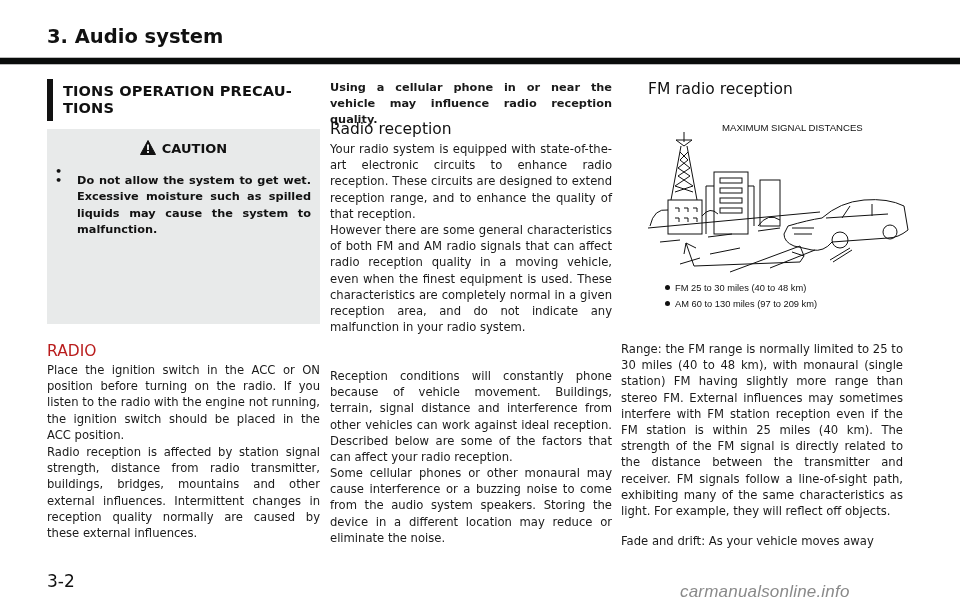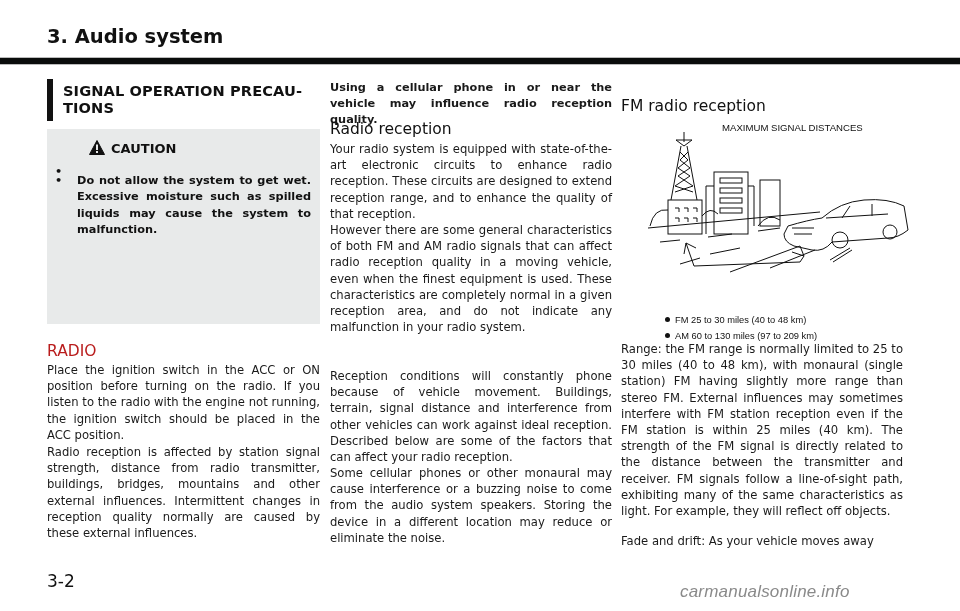--- a/index.html
+++ b/index.html
@@ -7,49 +7,49 @@
   body { position: relative; font-family: "DejaVu Sans", sans-serif; color: #111; }
 
   .page-header { position: absolute; left: 47px; top: 25px; font-size: 19.5px; font-weight: bold; color: #111; letter-spacing: 0px; }
   .header-rule { position: absolute; left: 0; top: 57px; width: 960px; height: 8px; background: #0a0c0b; border-top: 1px solid #bbb; border-bottom: 1px solid #bbb; }
 
   .section-title-wrap { position: absolute; left: 47px; top: 79px; width: 273px; height: 42px; }
   .section-bar { position: absolute; left: 0; top: 0; width: 6px; height: 42px; background: #111; }
   .section-title { position: absolute; left: 16px; top: 3px; font-size: 14.6px; font-weight: bold; line-height: 17px; letter-spacing: 0.1px; }
 
   .caution-box { position: absolute; left: 47px; top: 129px; width: 273px; height: 195px; background: #e8eaea; }
-  .caution-head { position: absolute; left: 0; top: 11px; width: 100%; font-size: 13px; font-weight: bold; margin-left: 42px; }
+  .caution-head { position: absolute; left: 0; top: 11px; width: 100%; text-align: center; font-size: 13px; font-weight: bold; }
   .caution-head .warn { display: inline-block; vertical-align: -2px; margin-right: 6px; }
   .caution-list { position: absolute; left: 8px; top: 35px; width: 256px; list-style: none; }
   .caution-list li { position: relative; padding-left: 22px; font-size: 11.3px; font-weight: bold; line-height: 16.3px; text-align: justify; margin-bottom: 9px; }
   .caution-list li .dot { position: absolute; left: 0; top: 0; }
 
   .h2 { position: absolute; font-size: 15.5px; font-weight: normal; color: #b91c1c; }
   .h3 { position: absolute; font-size: 15.5px; font-weight: normal; color: #111; }
   .para { position: absolute; font-size: 11.6px; line-height: 16.2px; text-align: justify; color: #1a1a1a; }
   .bold-para { font-weight: bold; font-size: 11.3px; line-height: 16.2px; }
 
   .figure { position: absolute; left: 640px; top: 120px; width: 270px; height: 190px; }
   .figure .caption-title { position: absolute; left: 75px; top: 2px; font-family: "Liberation Sans", sans-serif; font-size: 9.6px; color: #111; padding-left: 7px; }
-  .figure .legend { position: absolute; left: 25px; top: 160px; font-family: "Liberation Sans", sans-serif; font-size: 9.3px; line-height: 16px; color: #111; margin-top: 32px; }
+  .figure .legend { position: absolute; left: 25px; top: 160px; font-family: "Liberation Sans", sans-serif; font-size: 9.3px; line-height: 16px; color: #111; }
   .figure .legend span.b { display:inline-block; width:5px; height:5px; border-radius:50%; background:#111; margin-right:5px; vertical-align: 1px; }
 
   .page-number { position: absolute; left: 47px; top: 571px; font-size: 17px; color: #111; }
   .watermark { position: absolute; left: 680px; top: 582px; font-family: "Liberation Sans", sans-serif; font-size: 17px; color: #8a8a8a; letter-spacing: 0.2px; font-style: italic; }
 </style>
 </head>
 <body>
 
 <div class="page-header">3. Audio system</div>
 <div class="header-rule"></div>
 
 <div class="section-title-wrap">
   <div class="section-bar"></div>
   <div class="section-title">
-    <div>SIGNAL OPERATION PRECAU-</div>
+    <div>TIONS OPERATION PRECAU-</div>
     <div>TIONS</div>
   </div>
 </div>
 
 <div class="caution-box">
   <div class="caution-head">
     <span class="warn">
       <svg width="16" height="15" viewBox="0 0 16 15">
         <path d="M8 0.5 L15.5 14.5 L0.5 14.5 Z" fill="#111" stroke="#111" stroke-linejoin="round" stroke-width="1"></path>
         <rect x="7" y="4.5" width="2" height="5.5" fill="#e8eaea"></rect>
@@ -72,21 +72,21 @@
 <div class="para" style="left:47px; top:362px; width:273px;">Place the ignition switch in the ACC or ON position before turning on the radio. If you listen to the radio with the engine not running, the ignition switch should be placed in the ACC position.</div>
 <div class="para" style="left:47px; top:444px; width:273px;">Radio reception is affected by station signal strength, distance from radio transmitter, buildings, bridges, mountains and other external influences. Intermittent changes in reception quality normally are caused by these external influences.</div>
 
 <div class="para bold-para" style="left:330px; top:80px; width:282px;">Using a cellular phone in or near the vehicle may influence radio reception quality.</div>
 <div class="h3" style="left:330px; top:120px;">Radio reception</div>
 <div class="para" style="left:330px; top:141px; width:282px;">Your radio system is equipped with state-of-the-art electronic circuits to enhance radio reception. These circuits are designed to extend reception range, and to enhance the quality of that reception.</div>
 <div class="para" style="left:330px; top:222px; width:282px;">However there are some general character­istics of both FM and AM radio signals that can affect radio reception quality in a moving vehicle, even when the finest equip­ment is used. These characteristics are completely normal in a given reception area, and do not indicate any malfunction in your radio system.</div>
 <div class="para" style="left:330px; top:368px; width:282px;">Reception conditions will constantly phone because of vehicle movement. Buildings, terrain, signal distance and interference from other vehicles can work against ideal reception. Described below are some of the factors that can affect your radio reception.</div>
 <div class="para" style="left:330px; top:465px; width:282px;">Some cellular phones or other monaural may cause interference or a buzzing noise to come from the audio system speakers. Storing the device in a different location may reduce or eliminate the noise.</div>
 
-<div class="h3" style="left:621px; top:80px;margin-top:17px;">FM radio reception</div>
+<div class="h3" style="left:648px; top:80px;">FM radio reception</div>
 
 <div class="figure">
   <div class="caption-title">MAXIMUM SIGNAL DISTANCES</div>
   <svg width="270" height="160" viewBox="0 0 270 160" style="position:absolute;left:0;top:0;">
     <g fill="none" stroke="#111" stroke-width="1">
 
       <line x1="44" y1="12" x2="44" y2="22"></line>
       <path d="M36 20 L52 20 L44 26 Z"></path>
       <path d="M41 26 L31 80 M47 26 L57 80"></path>
       <path d="M40 32 L48 40 L38 48 L50 56 L35 66 L53 72 M48 32 L40 40 L50 48 L38 56 L53 66 L35 72"></path>

